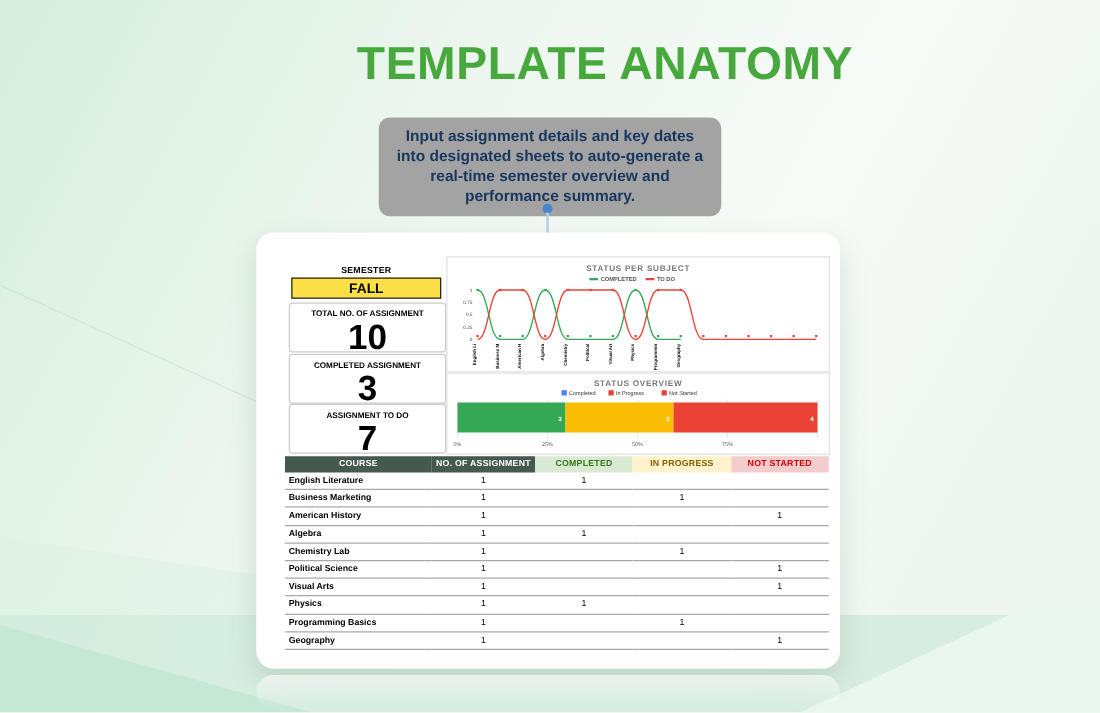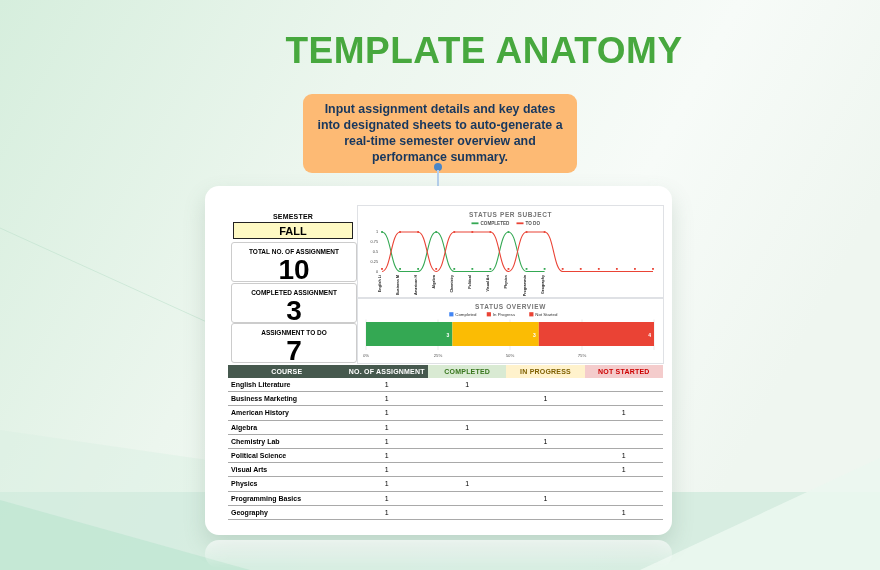--- a/index.html
+++ b/index.html
@@ -4,37 +4,37 @@
 <style>
   html,body{margin:0;padding:0;}
   #stage{position:relative;width:880px;height:570px;overflow:hidden;
          font-family:"Liberation Sans",sans-serif;background:#eef6f0;}
   .bg{position:absolute;left:0;top:0;width:880px;height:570px;}
 
   .main-title{position:absolute;top:30px;left:0;width:880px;text-align:center;
     font-size:37px;font-weight:bold;color:#47a83e;letter-spacing:.5px;padding-left:44px;}
 
   .callout{position:absolute;top:94px;left:50%;transform:translateX(-50%);
-    width:252px;background:#fdba74;border-radius:9px;padding:7px 11px;
+    width:252px;background:#a3a3a3;border-radius:9px;padding:7px 11px;
     font-size:12.4px;font-weight:bold;color:#17375e;text-align:center;line-height:1.3;}
 
   .conn-dot{position:absolute;left:434px;top:163px;width:8px;height:8px;border-radius:50%;background:#4a86c8;}
   .conn-line{position:absolute;left:437px;top:170px;width:2px;height:124px;background:#b5cfec;}
   .conn-arrow{position:absolute;left:432px;top:293px;width:0;height:0;
     border-left:6px solid transparent;border-right:6px solid transparent;border-top:10px solid #4a86c8;}
 
   .card{position:absolute;left:205px;top:186px;width:467px;height:349px;background:#fff;
     border-radius:14px;box-shadow:0 10px 22px rgba(80,115,95,.20);}
   .card-reflection{position:absolute;left:205px;top:540px;width:467px;height:28px;border-radius:14px;
     background:linear-gradient(to bottom,rgba(255,255,255,.65),rgba(255,255,255,0));}
 
   .semester-label{position:absolute;left:27px;top:27px;width:122px;text-align:center;
     font-size:7px;font-weight:bold;color:#000;letter-spacing:.2px;}
   .semester-box{position:absolute;left:28px;top:36px;width:118px;height:15px;border:1.5px solid #222;
-    display:flex;align-items:center;justify-content:center;font-size:11px;font-weight:bold;color:#000;background:#fef9c3;}
+    display:flex;align-items:center;justify-content:center;font-size:11px;font-weight:bold;color:#000;background:#fde047;}
   .stat-box{position:absolute;left:26px;width:124px;height:38px;border:1px solid #ccc;border-radius:3px;
     text-align:center;background:#fff;}
   .stat-box .sl{font-size:6.5px;font-weight:bold;color:#000;margin-top:5px;}
   .stat-box .sv{font-size:28px;font-weight:bold;color:#000;line-height:1.05;}
   #stat0{top:56px}#stat1{top:97px}#stat2{top:137px}
 
   .panel{position:absolute;background:#fff;border:1px solid #dfe1e5;}
   #panel-line{left:152px;top:19px;width:305px;height:91px;}
   #panel-bar{left:152px;top:112px;width:305px;height:64px;}
   .panel svg{display:block;width:100%;height:100%;}

